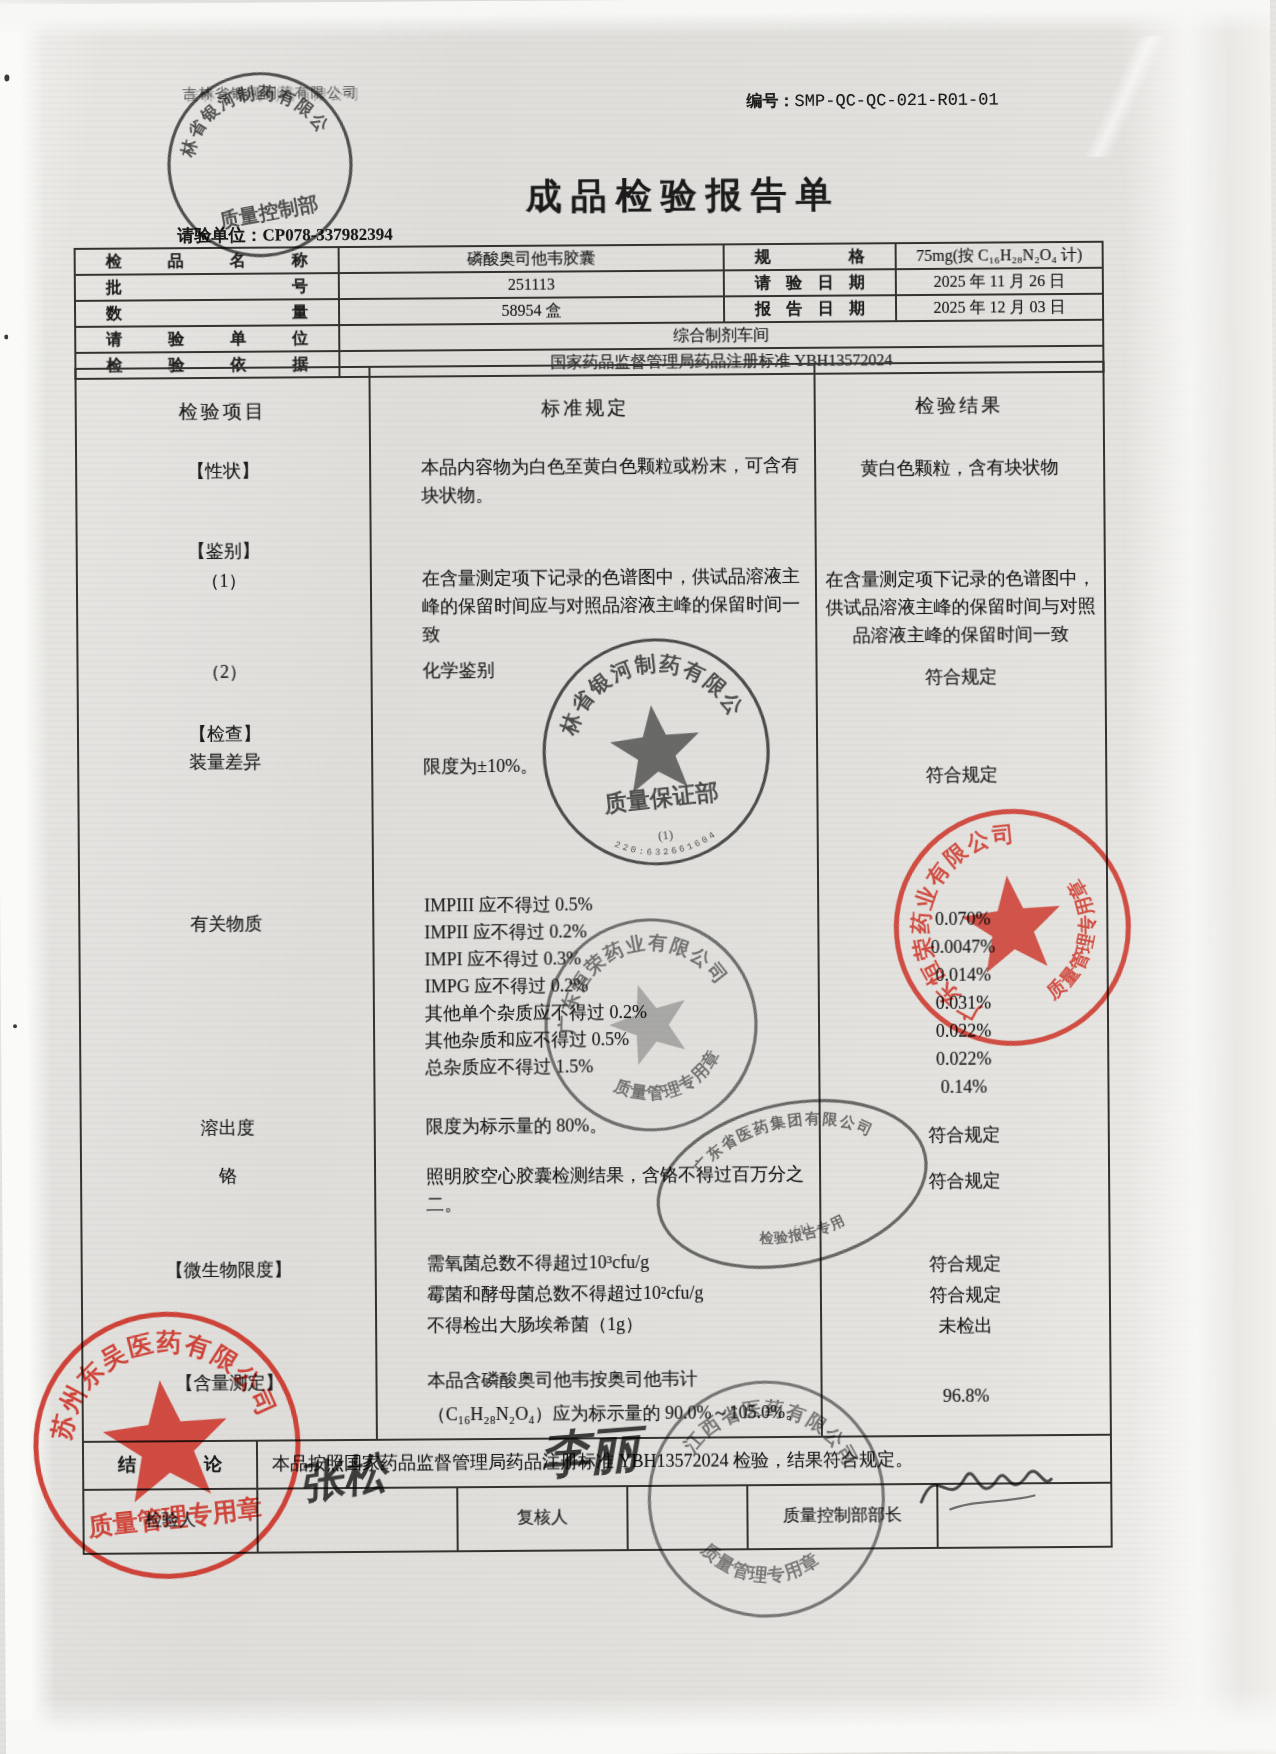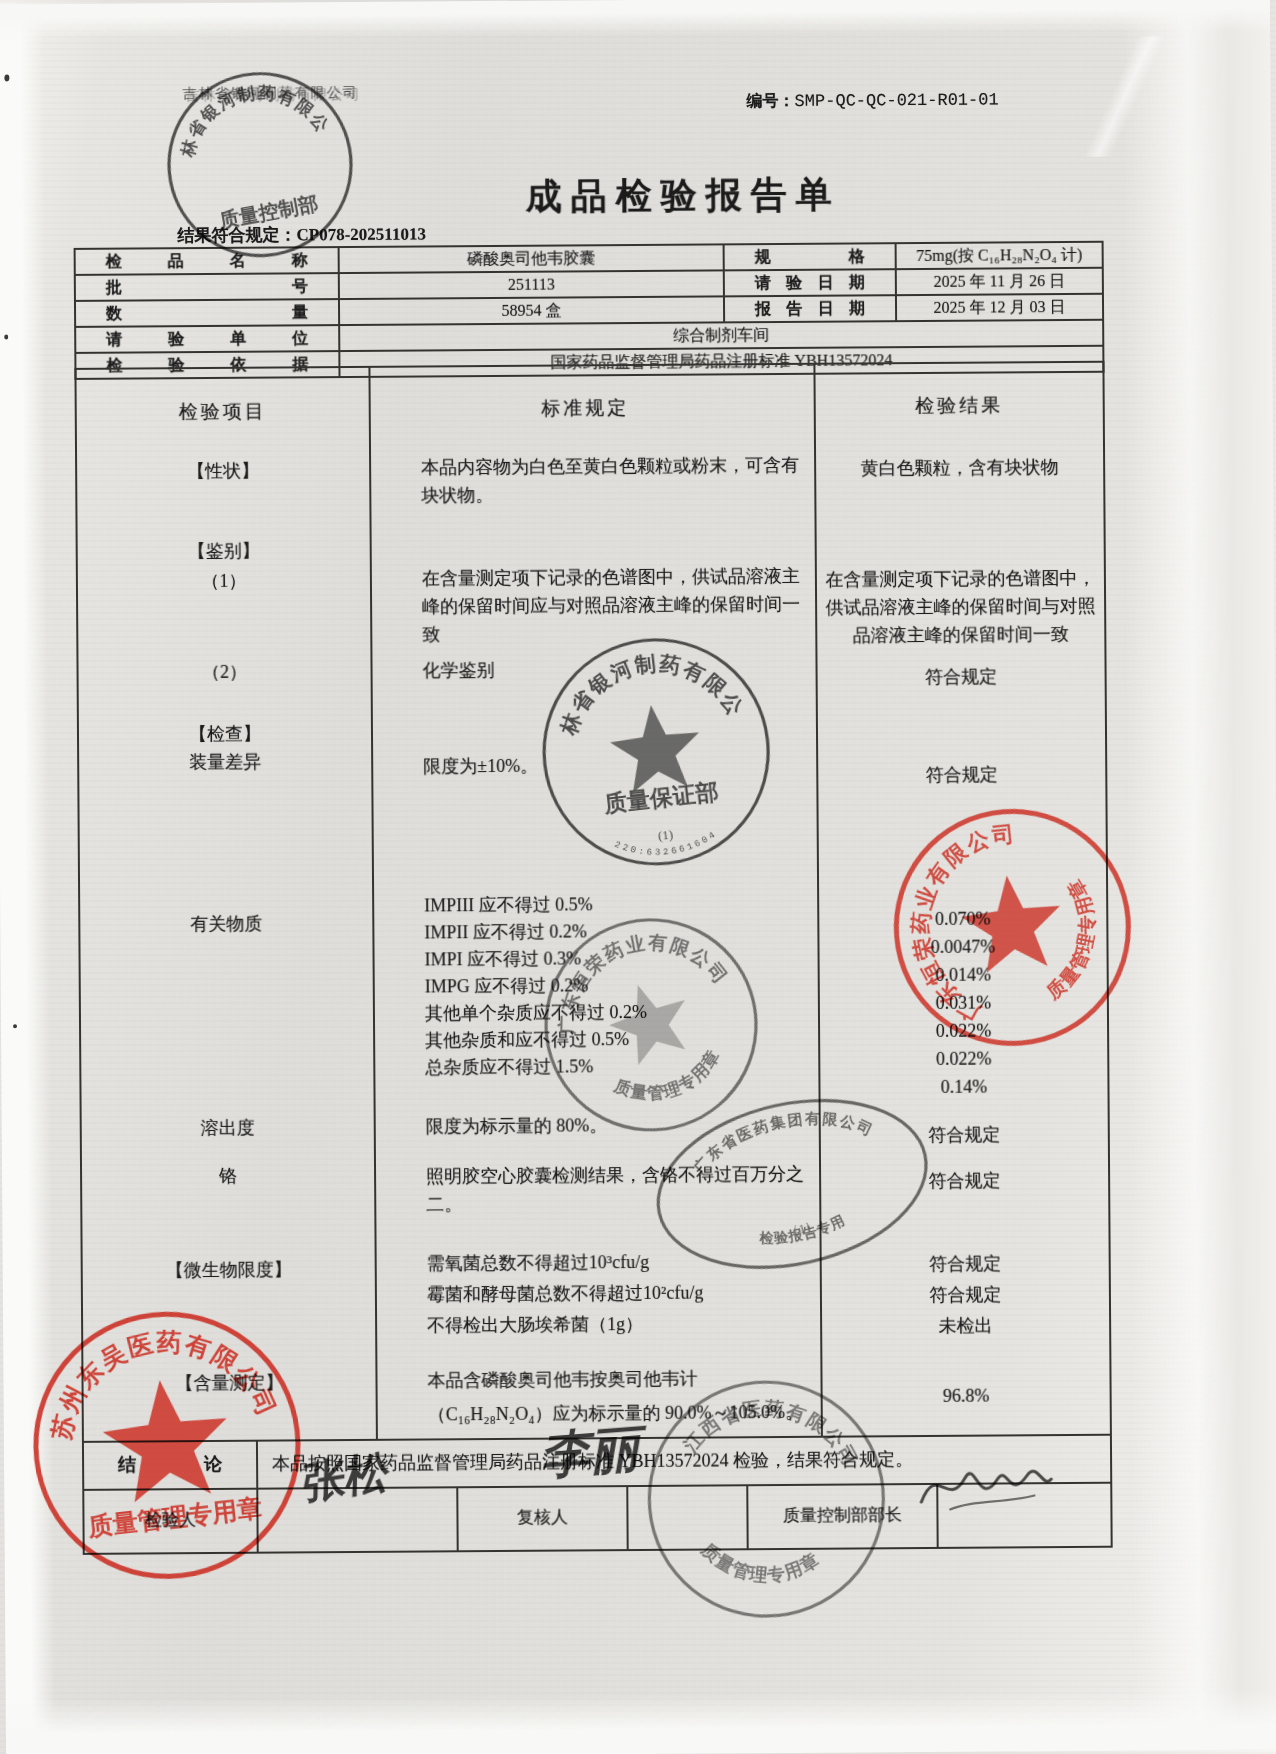--- a/index.html
+++ b/index.html
@@ -81,21 +81,21 @@
     <div class="art art-top"></div>
     <div class="art art-bottom"></div>
     <div class="art art-crease"></div>
     <div class="speck" style="left:10px;top:70px;width:5px;height:7px;"></div>
     <div class="speck" style="left:8px;top:330px;width:4px;height:5px;"></div>
     <div class="speck" style="left:12px;top:1020px;width:4px;height:4px;"></div>
 
     <div class="faint-co ink">吉林省银河制药有限公司</div>
     <div class="doc-no ink"><b>编号：</b><span>SMP-QC-QC-021-R01-01</span></div>
     <div class="title ink">成品检验报告单</div>
-    <div class="report-no ink"><span>结果符合规定：</span><span>CP078-202511013</span></div>
+    <div class="report-no ink"><span>请验单位：</span><span>CP078-337982394</span></div>
 
     <div id="info-table" class="ink">
       <div class="ilbl row1">检品名称</div>
       <div class="ival row1">磷酸奥司他韦胶囊</div>
       <div class="ival row1 ilbl" style="border-top:none;">规格</div>
       <div class="ival row1">75mg(按 C₁₆H₂₈N₂O₄ 计)</div>
 
       <div class="ilbl">批号</div>
       <div class="ival">251113</div>
       <div class="ival ilbl">请验日期</div>

